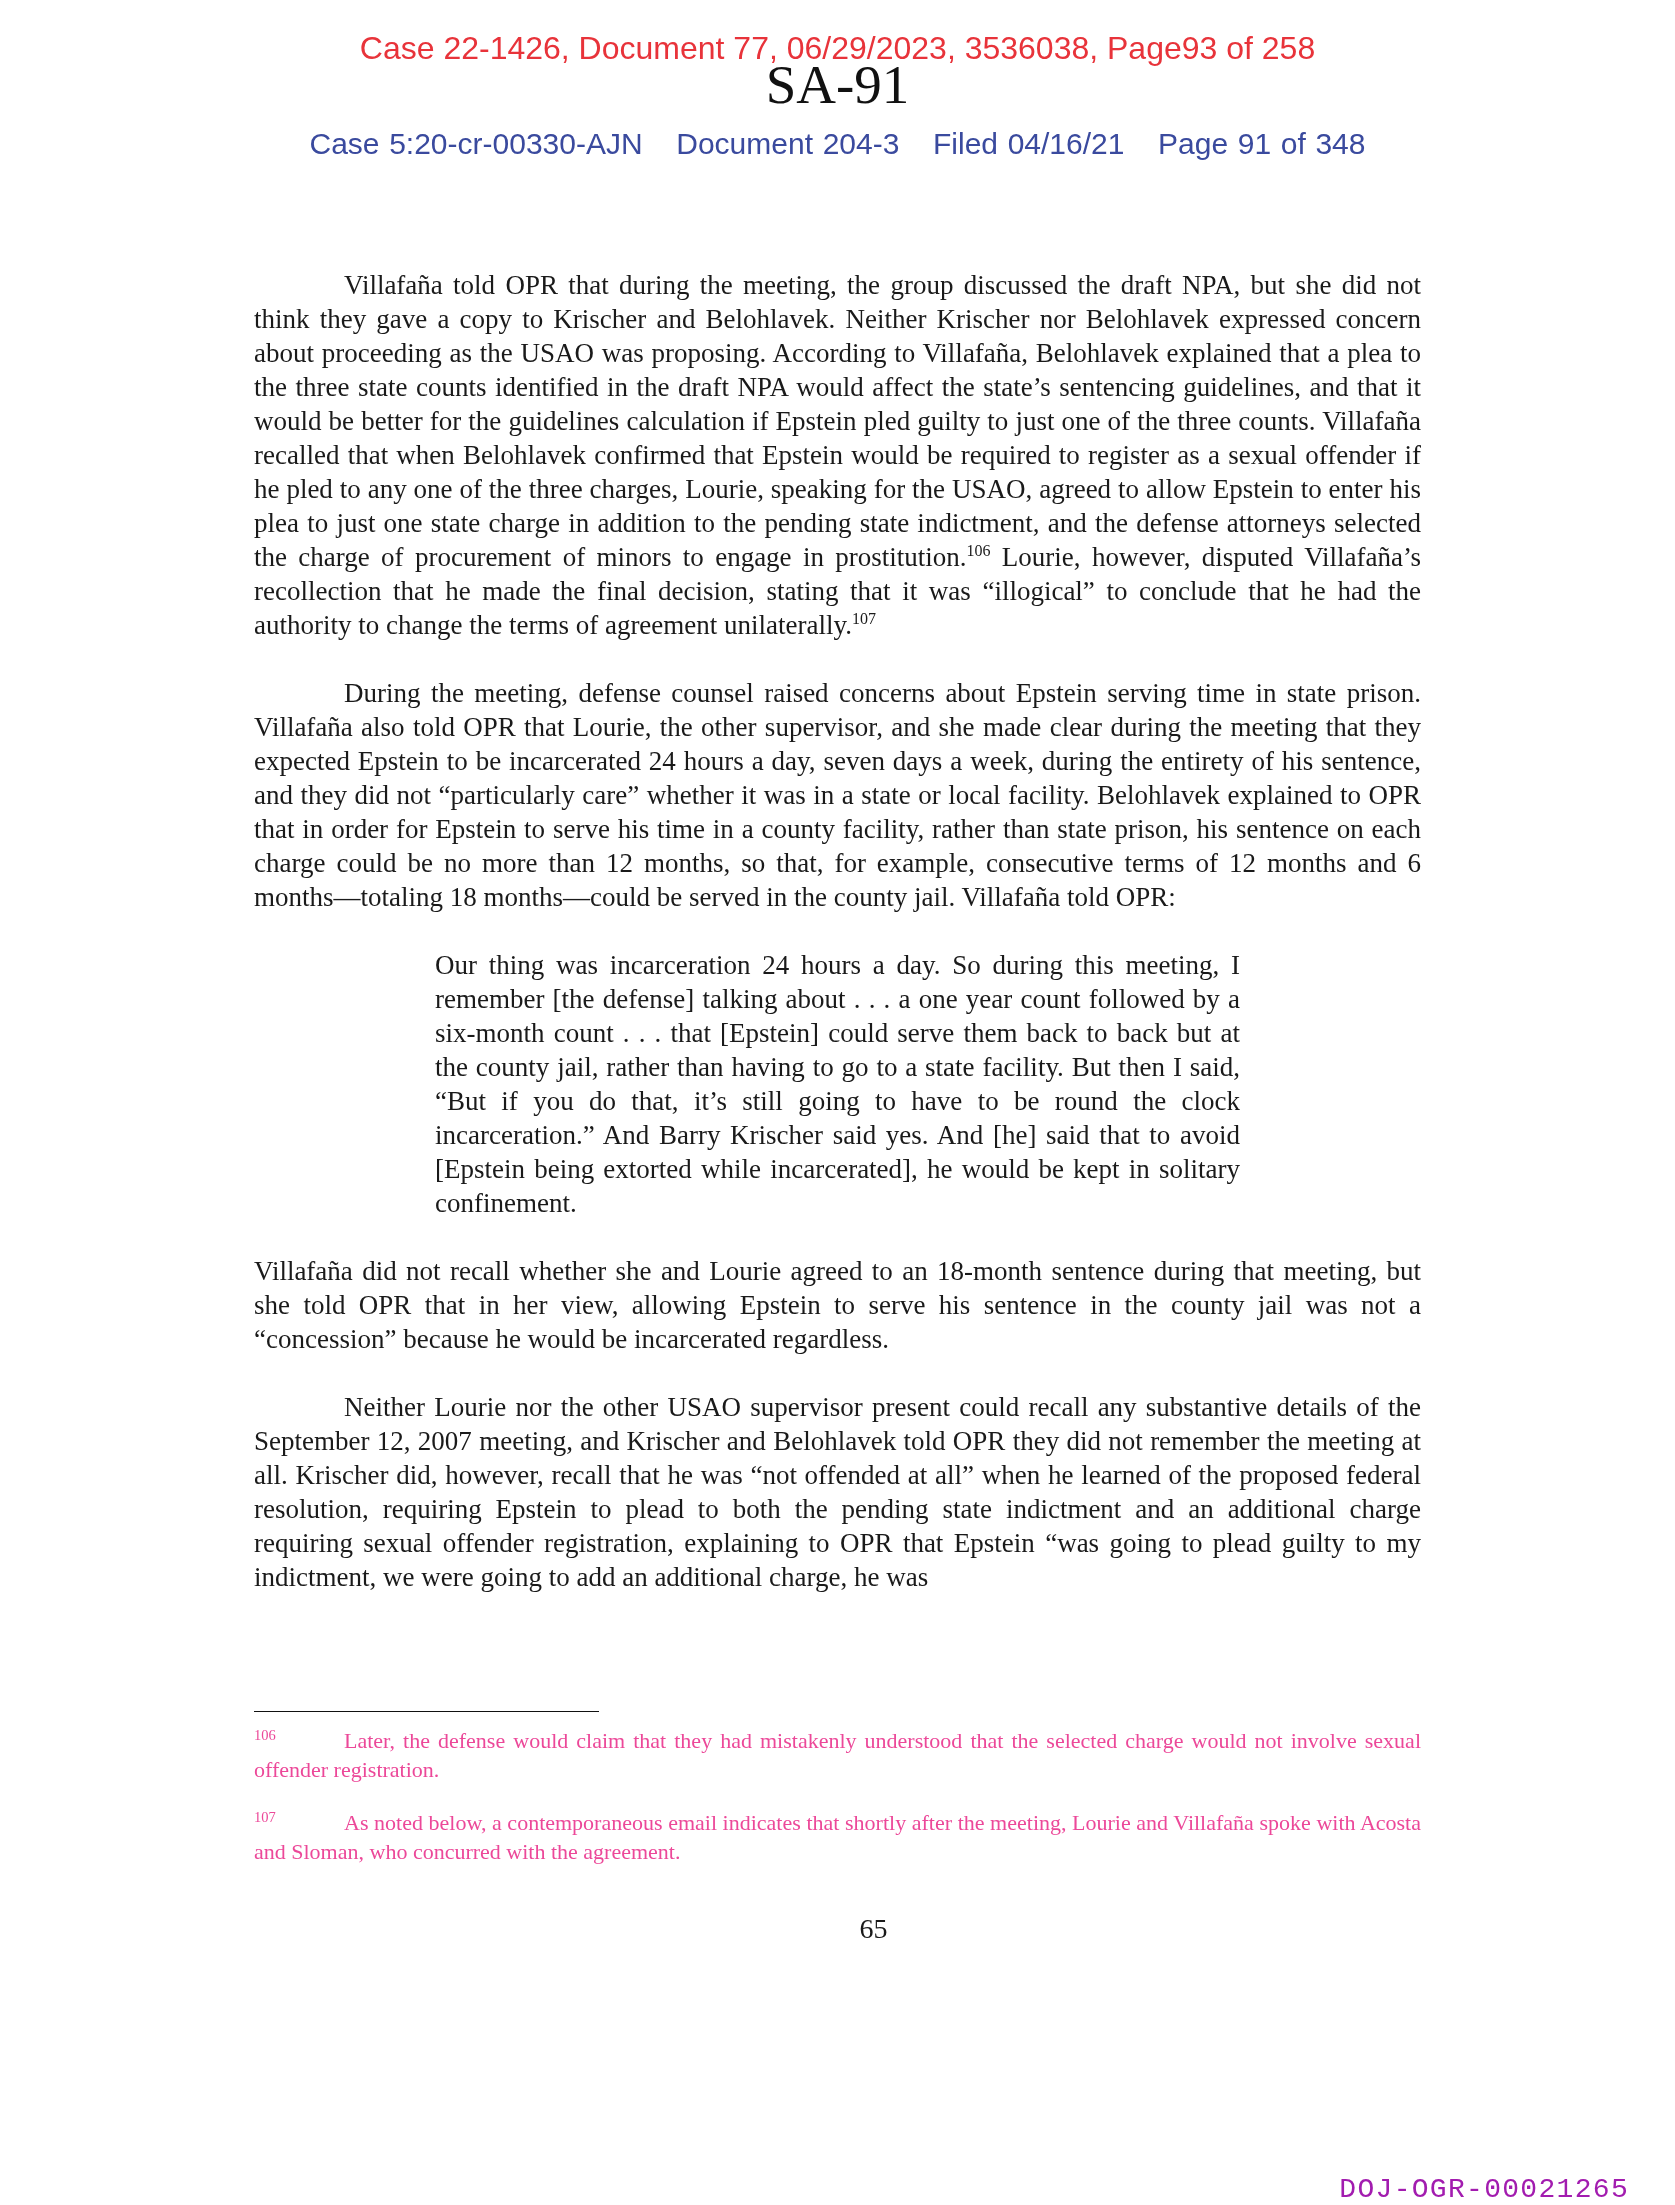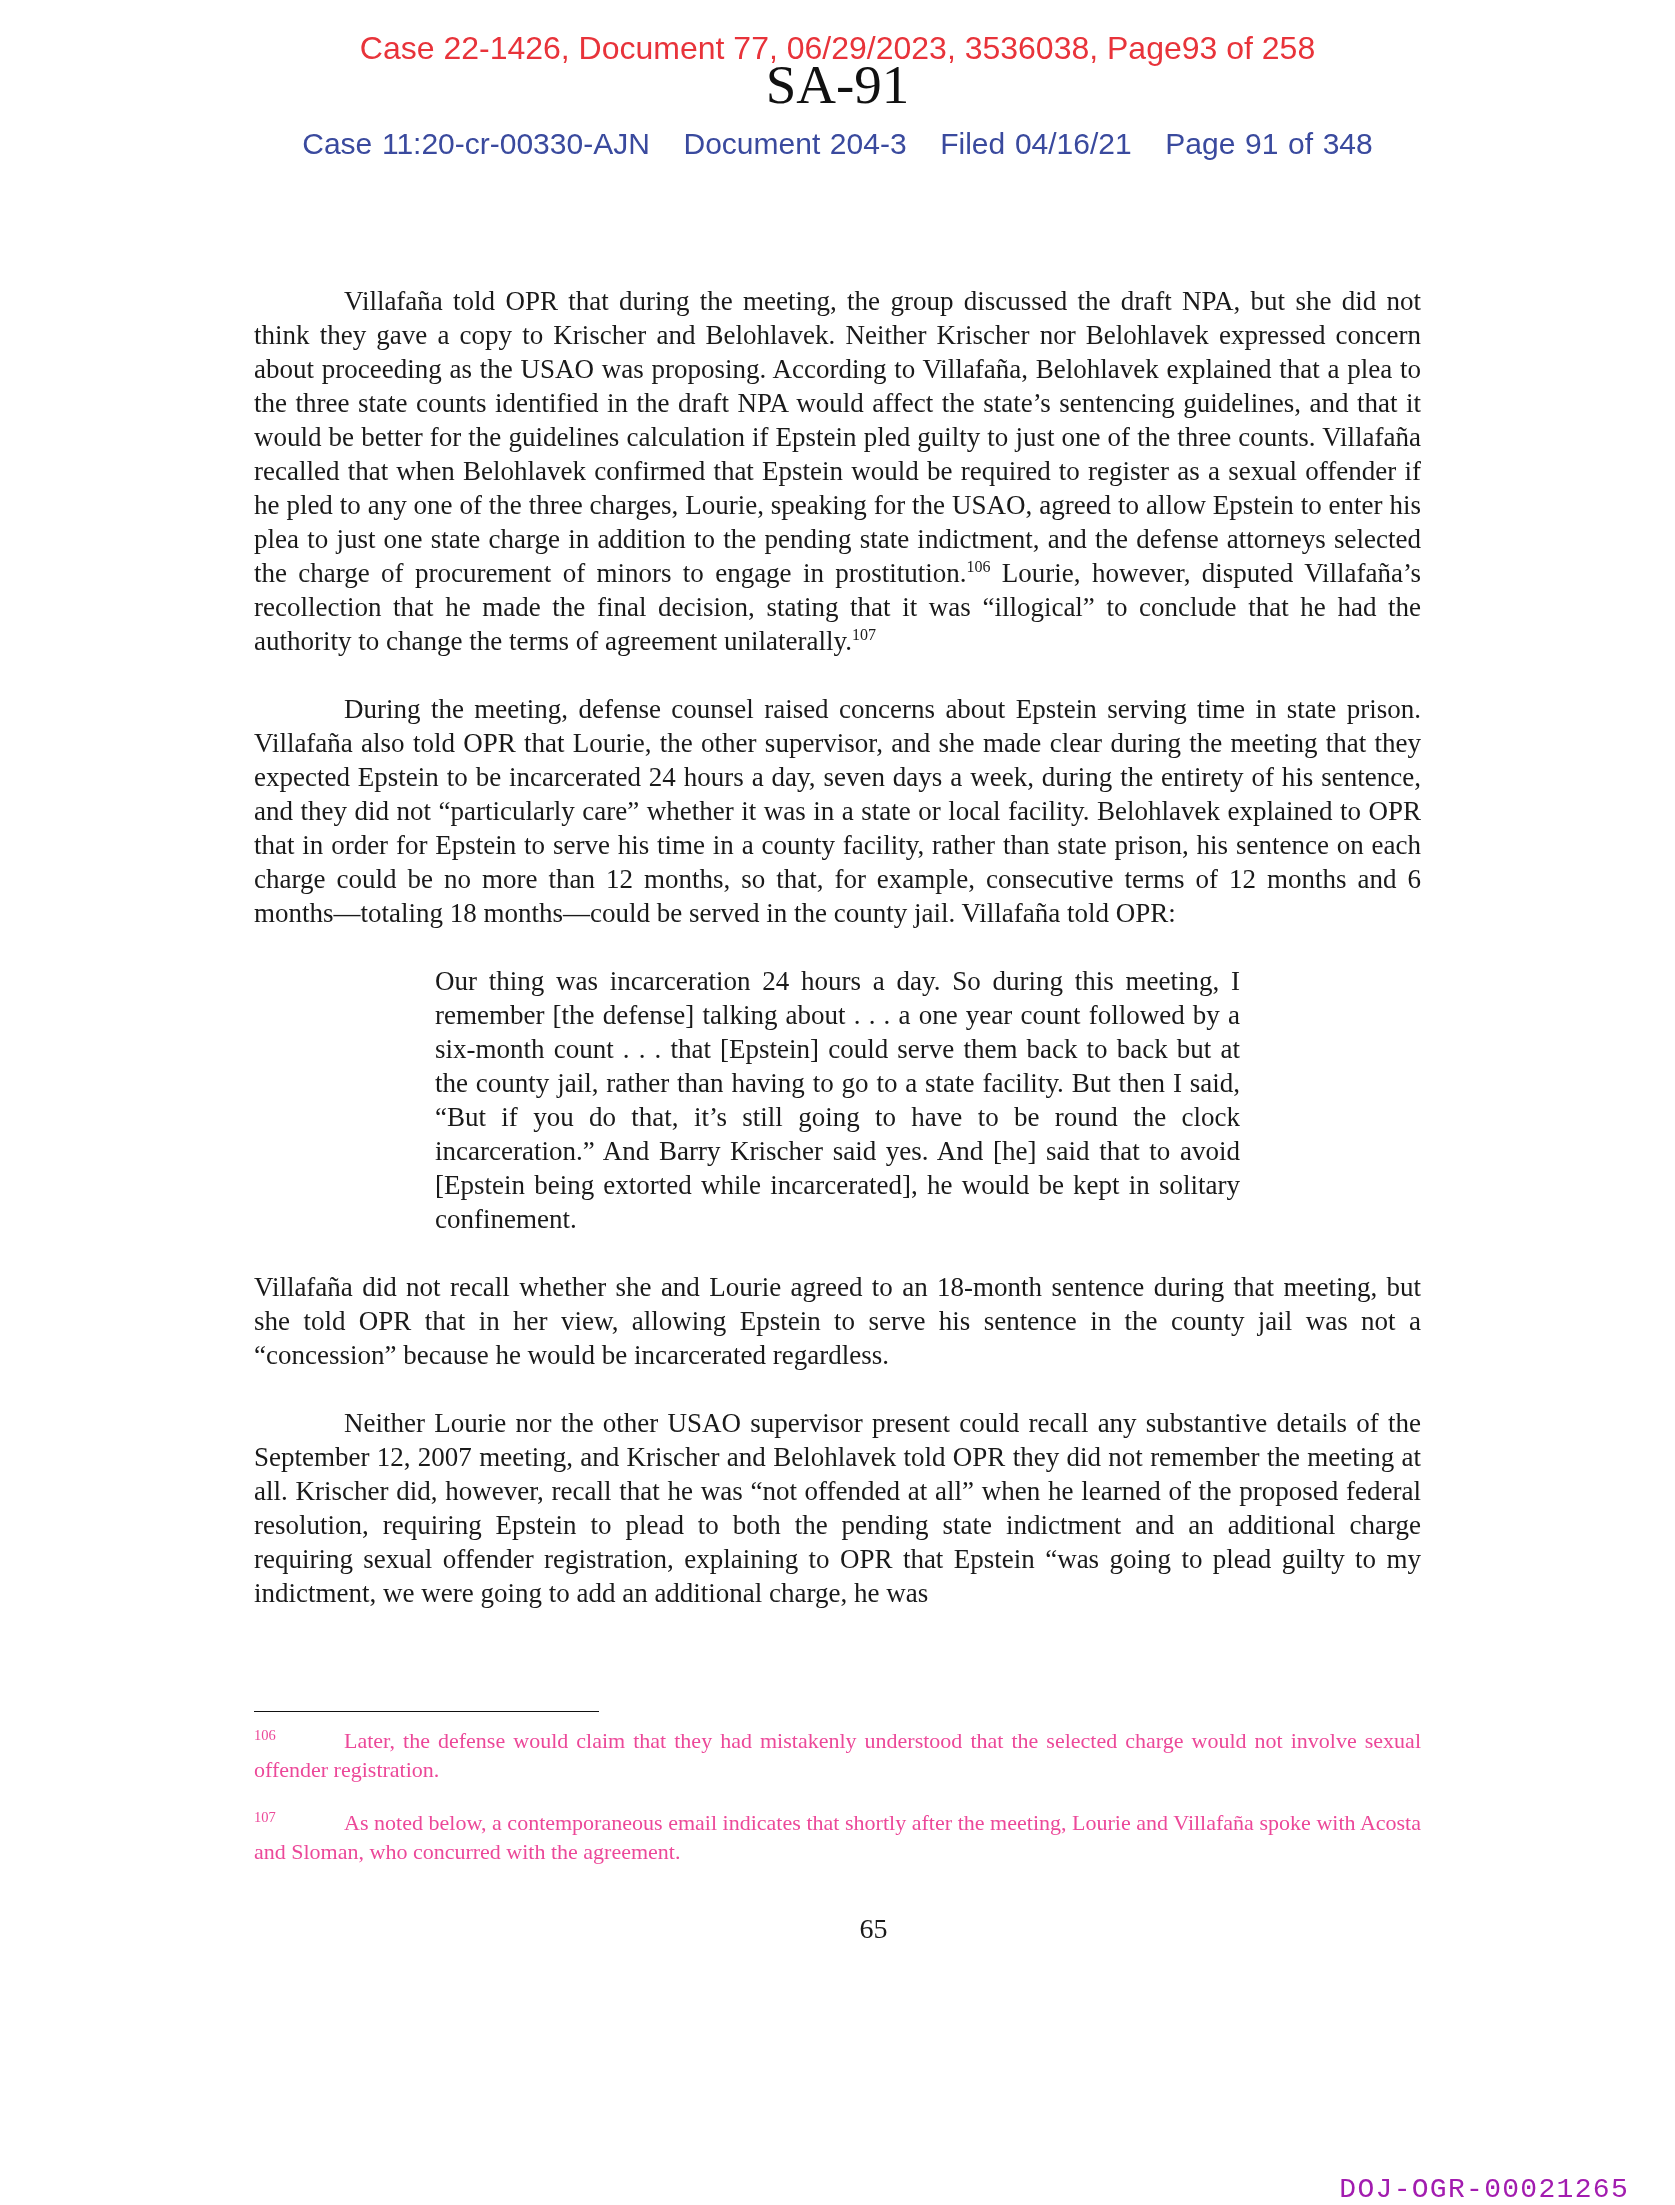--- a/index.html
+++ b/index.html
@@ -12,21 +12,21 @@
     position: absolute; left: 0; width: 1675px; top: 60px; text-align: center;
     font-family: "Liberation Serif", serif; font-weight: normal; font-size: 55px; color: #111; line-height: 49px;
   }
   .hdr-blue {
     position: absolute; left: 0; width: 1675px; top: 125px; text-align: center;
     font-family: "Liberation Sans", sans-serif; font-size: 30px; color: #3a4a9e; line-height: 37px;
     word-spacing: 1.3px;
   }
   .hdr-blue span { margin: 0 12px; }
   .body {
-    position: absolute; left: 254px; width: 1167px; top: 284px;
+    position: absolute; left: 254px; width: 1167px; top: 268px;
     font-family: "Liberation Serif", serif; font-size: 27px; line-height: 34px; color: #1a1a1a;
     text-align: justify;
   }
   .body p { margin: 0 0 34px 0; }
   .indent { text-indent: 90px; }
   .quote {
     margin: 0 0 34px 0 !important; padding: 0 181px 0 181px;
     text-align: justify;
   }
   sup { font-size: 16px; line-height: 0; vertical-align: 10.5px; }
@@ -49,21 +49,21 @@
     position: absolute; right: 46px; top: 2174px;
     font-family: "Liberation Mono", monospace; font-size: 28px; color: #a21caf; letter-spacing: 1.3px;
   }
 </style>
 </head>
 <body>
 
 <div class="hdr-red">Case 22-1426, Document 77, 06/29/2023, 3536038, Page93 of 258</div>
 <div class="hdr-sa">SA-91</div>
 <div class="hdr-blue">
-  <span>Case 11:20-cr-00330-AJN</span>
+  <span>Case 5:20-cr-00330-AJN</span>
   <span>Document 204-3</span>
   <span>Filed 04/16/21</span>
   <span>Page 91 of 348</span>
 </div>
 
 <div class="body">
   <p class="indent"><span>Villafaña told OPR that during the meeting, the group discussed the draft NPA, but she did not think they gave a copy to Krischer and Belohlavek.  Neither Krischer nor Belohlavek expressed concern about proceeding as the USAO was proposing.  According to Villafaña, Belohlavek explained that a plea to the three state counts identified in the draft NPA would affect the state’s sentencing guidelines, and that it would be better for the guidelines calculation if Epstein pled guilty to just one of the three counts.  Villafaña recalled that when Belohlavek confirmed that Epstein would be required to register as a sexual offender if he pled to any one of the three charges, Lourie, speaking for the USAO, agreed to allow Epstein to enter his plea to just one state charge in addition to the pending state indictment, and the defense attorneys selected the charge of procurement of minors to engage in prostitution.</span><sup>106</sup><span>  Lourie, however, disputed Villafaña’s recollection that he made the final decision, stating that it was “illogical” to conclude that he had the authority to change the terms of agreement unilaterally.</span><sup>107</sup></p>
   <p class="indent">During the meeting, defense counsel raised concerns about Epstein serving time in state prison.  Villafaña also told OPR that Lourie, the other supervisor, and she made clear during the meeting that they expected Epstein to be incarcerated 24 hours a day, seven days a week, during the entirety of his sentence, and they did not “particularly care” whether it was in a state or local facility.  Belohlavek explained to OPR that in order for Epstein to serve his time in a county facility, rather than state prison, his sentence on each charge could be no more than 12 months, so that, for example, consecutive terms of 12 months and 6 months—totaling 18 months—could be served in the county jail.  Villafaña told OPR:</p>
   <p class="quote">Our thing was incarceration 24 hours a day.  So during this meeting, I remember [the defense] talking about . . . a one year count followed by a six-month count . . . that [Epstein] could serve them back to back but at the county jail, rather than having to go to a state facility. But then I said, “But if you do that, it’s still going to have to be round the clock incarceration.”  And Barry Krischer said yes.  And [he] said that to avoid [Epstein being extorted while incarcerated], he would be kept in solitary confinement.</p>
   <p>Villafaña did not recall whether she and Lourie agreed to an 18-month sentence during that meeting, but she told OPR that in her view, allowing Epstein to serve his sentence in the county jail was not a “concession” because he would be incarcerated regardless.</p>

